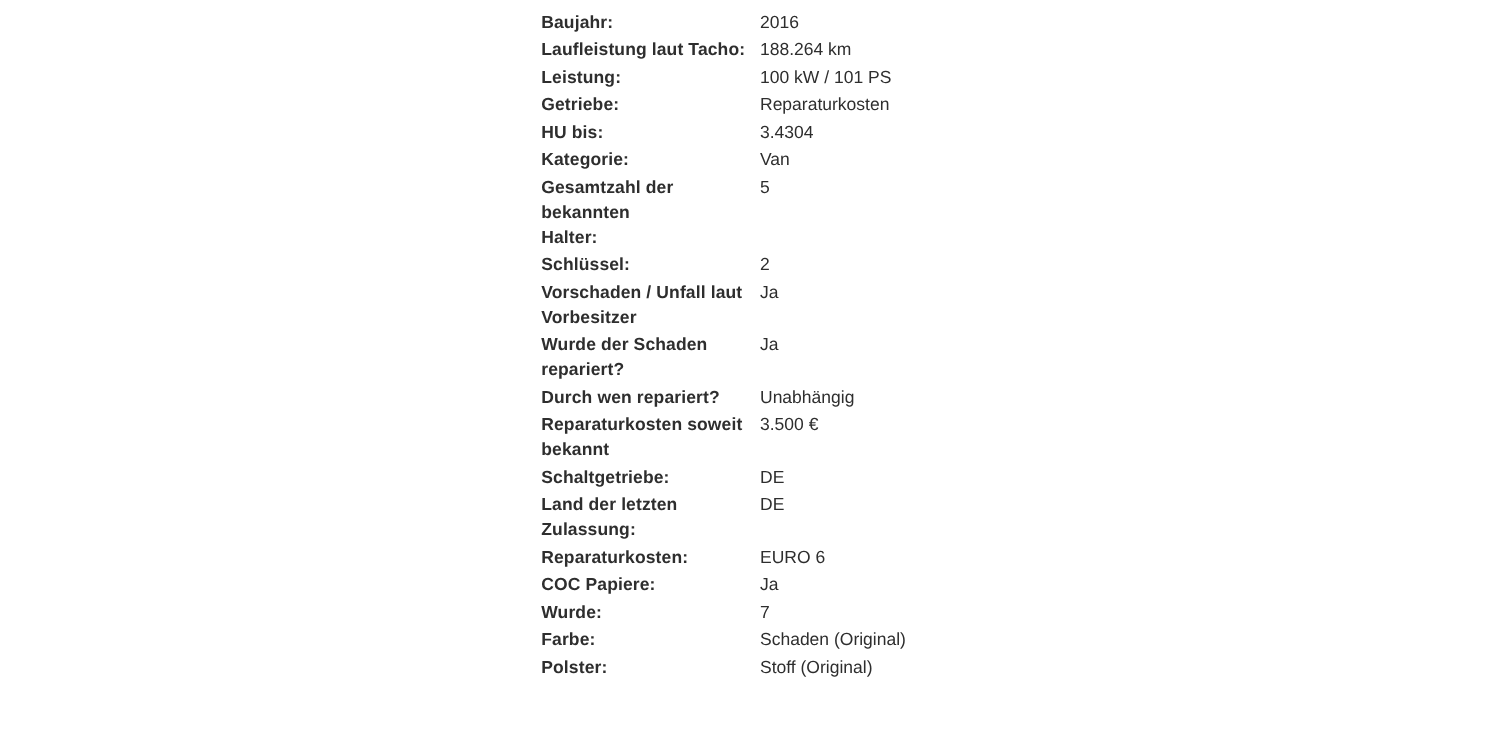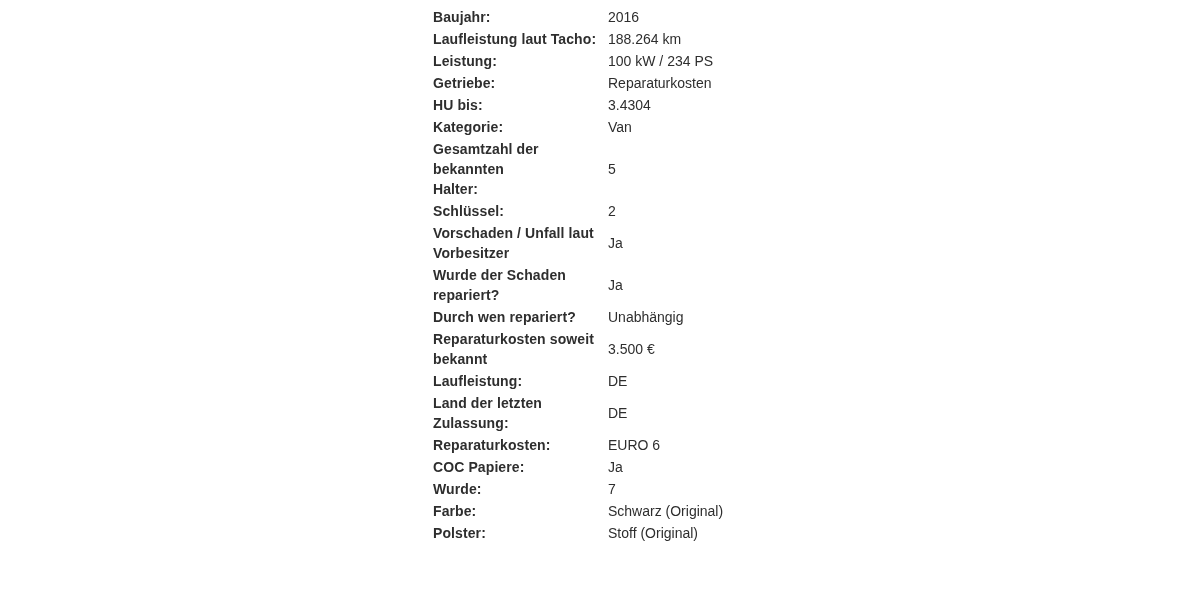--- a/index.html
+++ b/index.html
@@ -17,21 +17,21 @@
     height: 600px;
   }
   .details {
     position: absolute;
     left: 433px;
     top: 7px;
     width: 340px;
   }
   .row {
     display: flex;
-    align-items: center;
+    align-items: flex-start;
     margin-bottom: 2px;
   }
   .label {
     flex: 0 0 175px;
     width: 175px;
     box-sizing: border-box;
     padding-right: 10px;
     font-size: 14px;
     line-height: 20px;
     font-weight: 700;
@@ -57,21 +57,21 @@
 
 
   <div class="row">
     <div class="label">Laufleistung laut Tacho:</div>
     <div class="value">188.264 km</div>
   </div>
 
 
   <div class="row">
     <div class="label">Leistung:</div>
-    <div class="value">100 kW / 234 PS</div>
+    <div class="value">100 kW / 101 PS</div>
   </div>
 
 
   <div class="row">
     <div class="label">Getriebe:</div>
     <div class="value">Reparaturkosten</div>
   </div>
 
   <div class="row">
     <div class="label">HU bis:</div>
@@ -111,21 +111,21 @@
     <div class="value">Unabhängig</div>
   </div>
 
   <div class="row">
     <div class="label">Reparaturkosten soweit
 bekannt</div>
     <div class="value">3.500 €</div>
   </div>
 
   <div class="row">
-    <div class="label">Laufleistung:</div>
+    <div class="label">Schaltgetriebe:</div>
     <div class="value">DE</div>
   </div>
 
   <div class="row">
     <div class="label">Land der letzten Zulassung:</div>
     <div class="value">DE</div>
   </div>
 
   <div class="row">
     <div class="label">Reparaturkosten:</div>
@@ -137,21 +137,21 @@
     <div class="value">Ja</div>
   </div>
 
   <div class="row">
     <div class="label">Wurde:</div>
     <div class="value">7</div>
   </div>
 
   <div class="row">
     <div class="label">Farbe:</div>
-    <div class="value">Schwarz (Original)</div>
+    <div class="value">Schaden (Original)</div>
   </div>
 
   <div class="row">
     <div class="label">Polster:</div>
     <div class="value">Stoff (Original)</div>
   </div>
 
 </div>
 </div>
 

